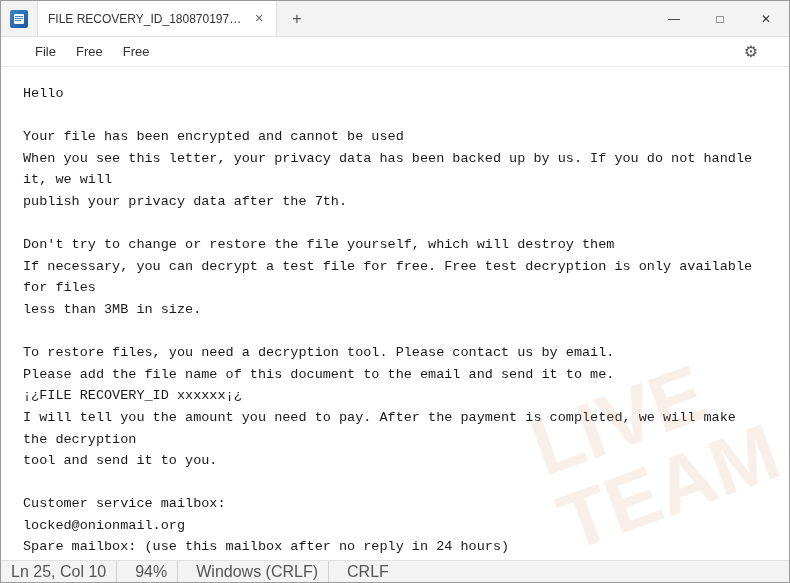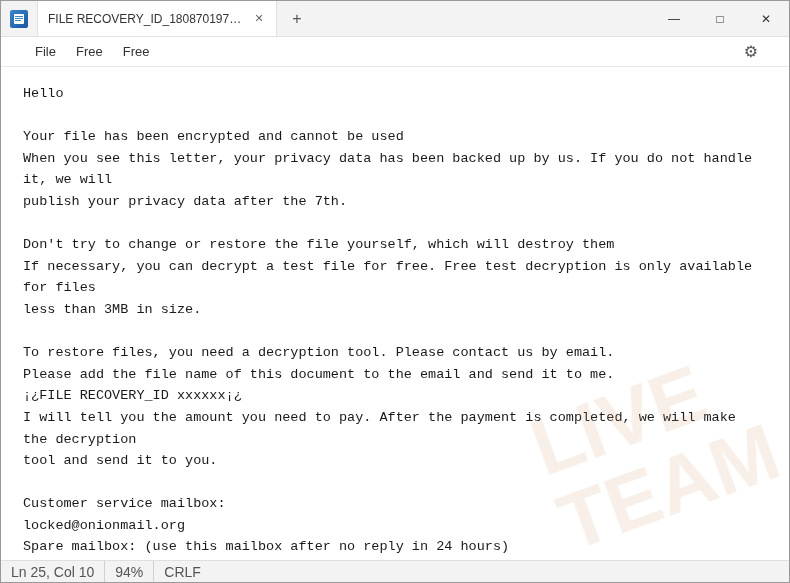--- a/index.html
+++ b/index.html
@@ -195,24 +195,24 @@
       z-index: 1;
     }
 
     .status-bar {
       height: 22px;
       background: #f3f3f3;
       border-top: 1px solid #e0e0e0;
       display: flex;
       align-items: center;
       padding: 0 10px;
-      font-size: 14px;
+      font-size: 16px;
       color: #555;
       flex-shrink: 0;
-      gap: 0;
+      gap: 8px;
     }
 
     .status-item {
       padding: 0 10px;
       border-right: 1px solid #d0d0d0;
       height: 100%;
       display: flex;
       align-items: center;
     }
 
@@ -292,15 +292,16 @@
 
 !! We are a team that pays attention to credibility, so you can pay safely and restore data.
 
 LIVE TEAM</div>
     <div class="watermark">LIVE<br>TEAM</div>
   </div>
 
   <div class="status-bar">
     <div class="status-item">Ln 25, Col 10</div>
     <div class="status-item">94%</div>
+    <div class="status-item">Windows (CRLF)</div>
     <div class="status-item">CRLF</div>
   </div>
 </div>
 
 </body></html>

